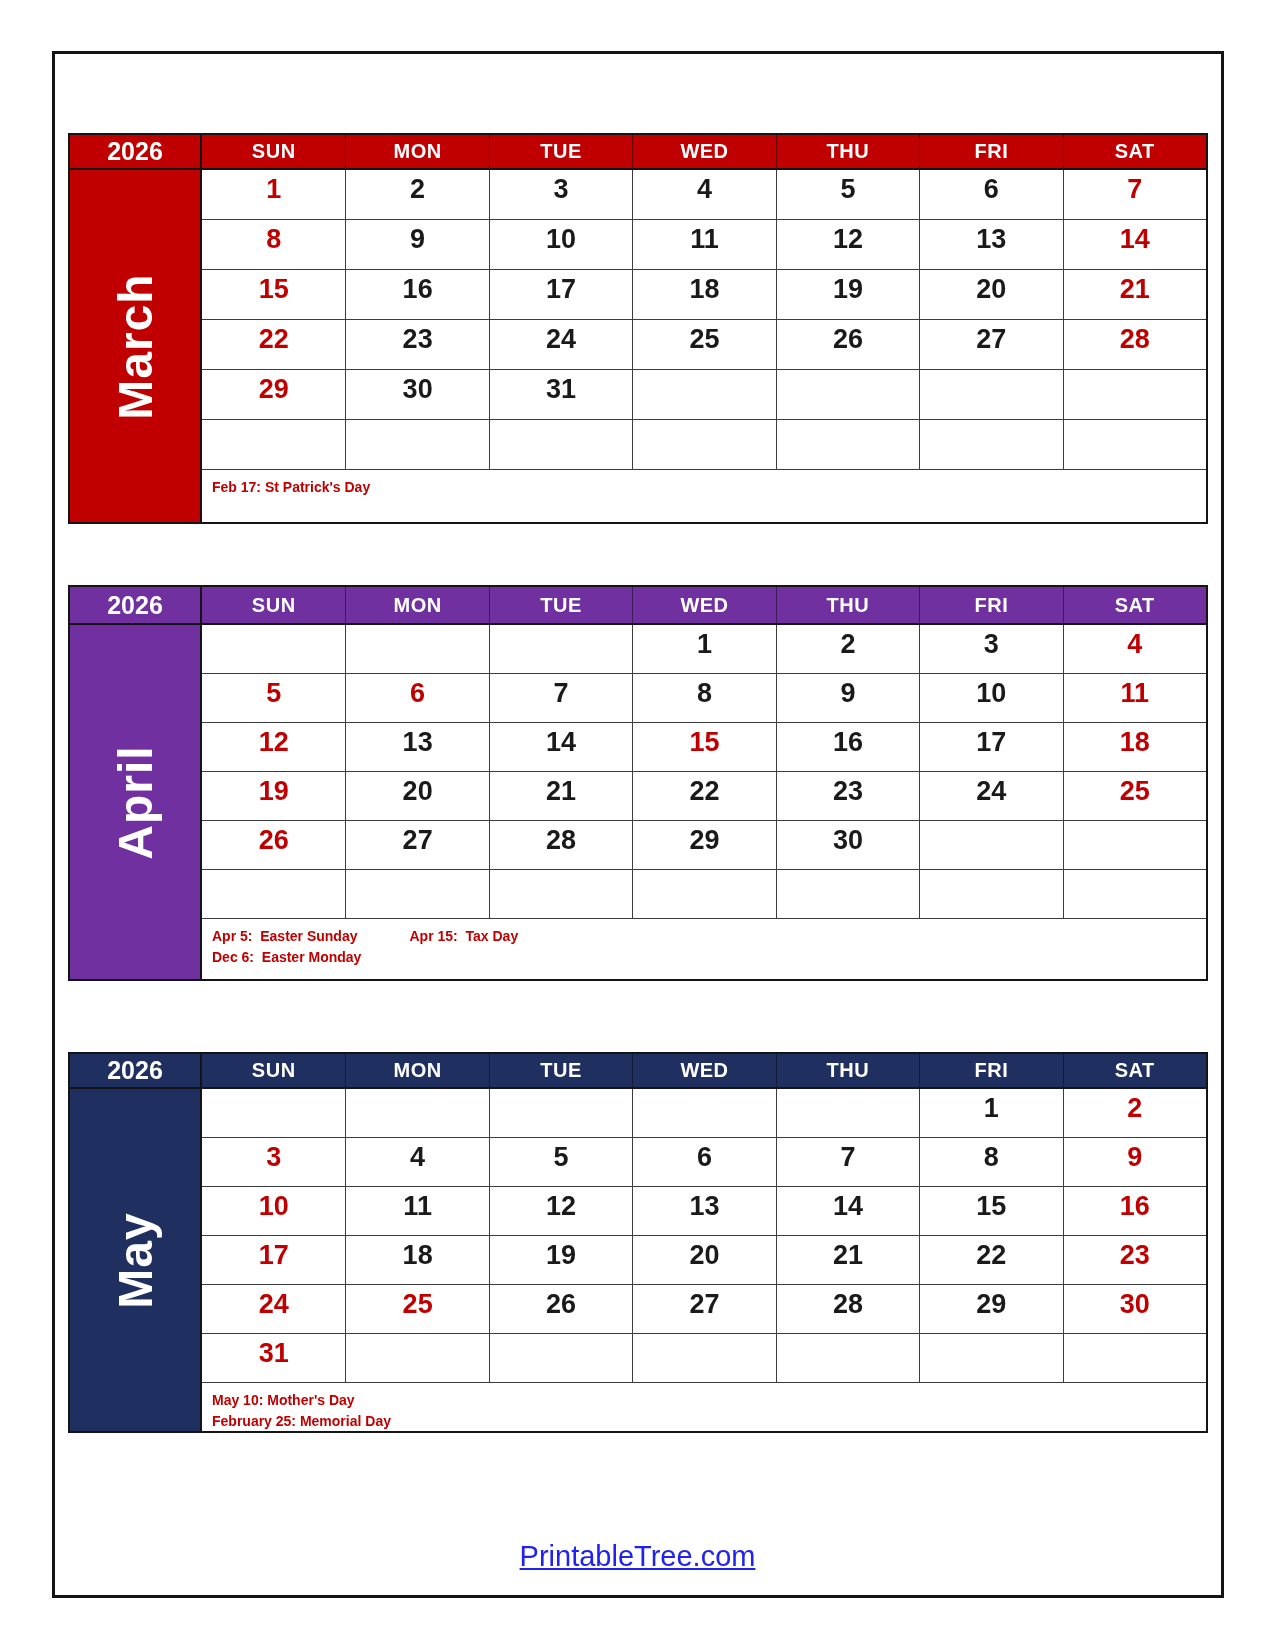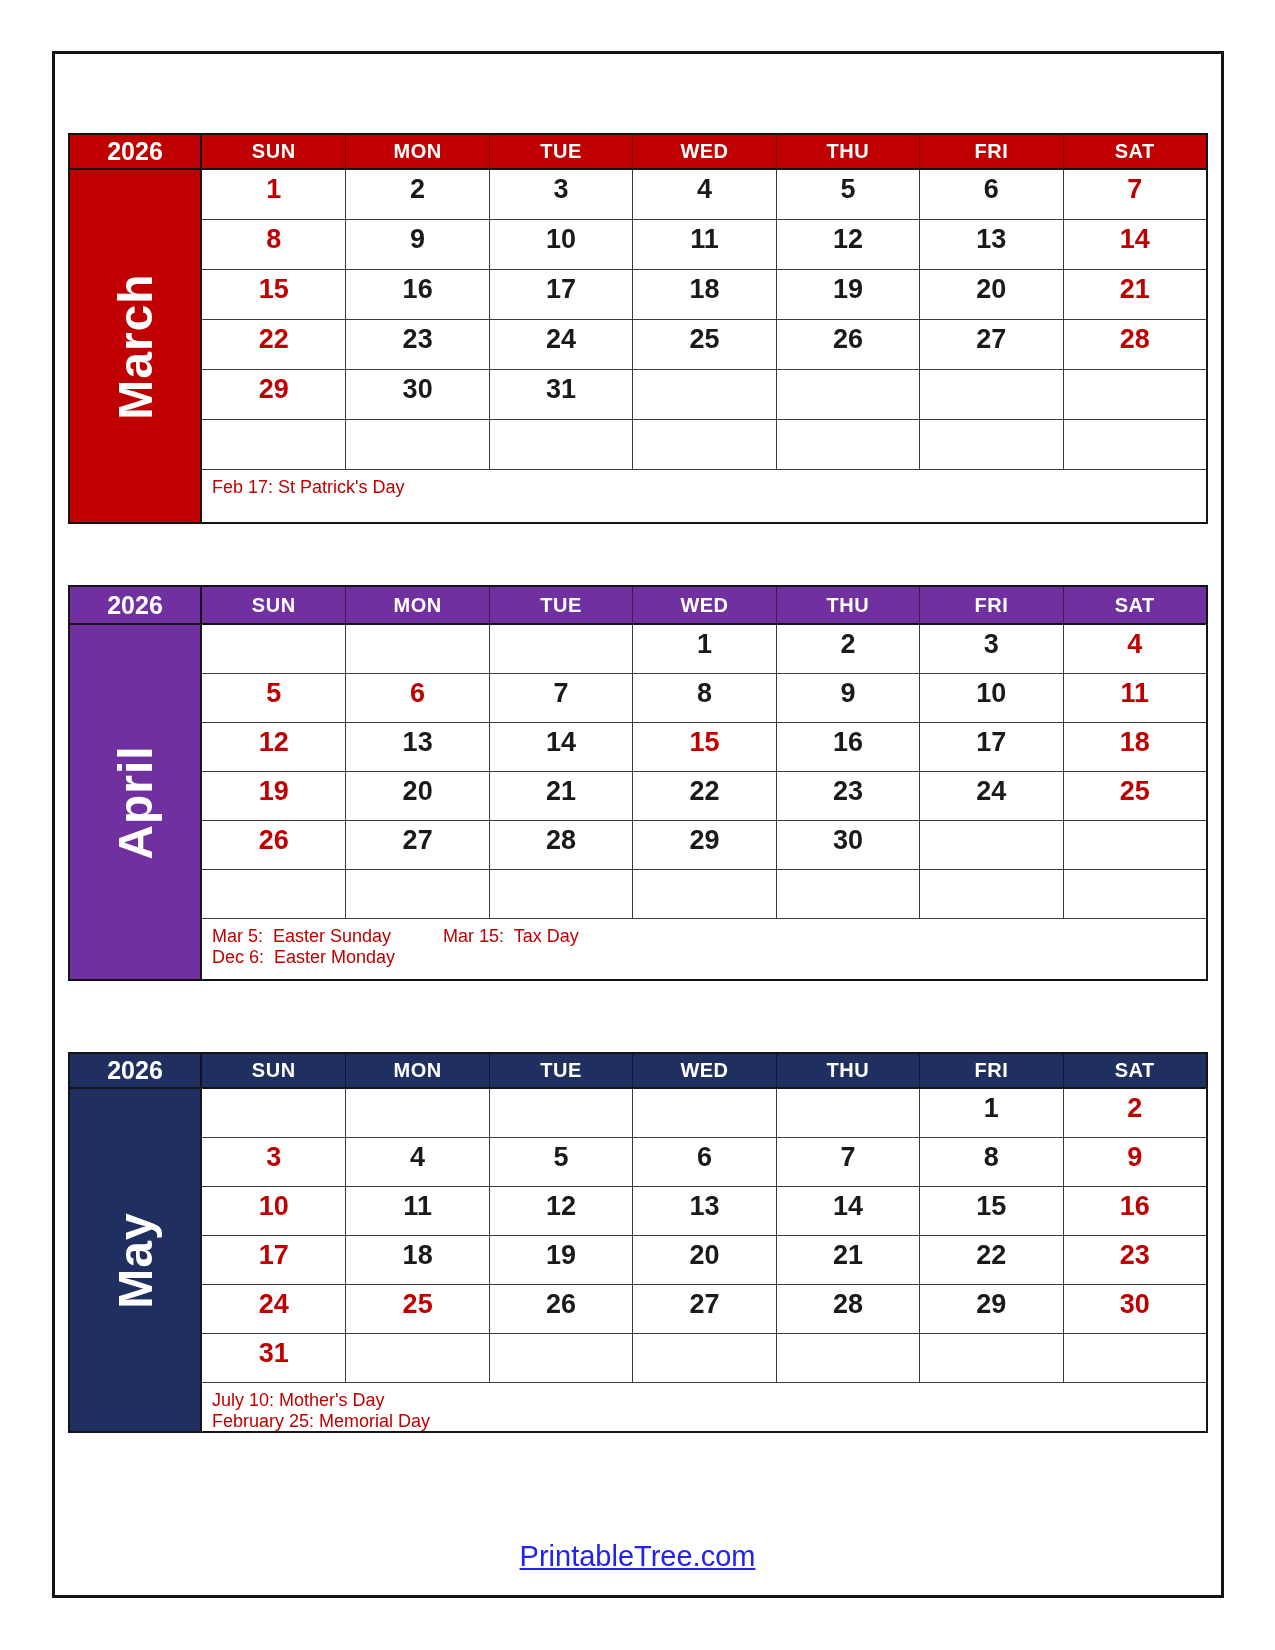--- a/index.html
+++ b/index.html
@@ -58,21 +58,21 @@
   }
   .datecell.first { border-left:none; }
   .datecell.red { color:#C00000; }
   .footer-cell {
     grid-column:2 / span 7; grid-row:8;
     padding:7px 0 0 10px;
     background:#fff;
   }
   .note-line { display:flex; column-gap:52px; }
   .note {
-    color:#C00000; font-weight:400; font-size:18px;
+    color:#C00000; font-weight:700; font-size:14px;
     line-height:21px; white-space:pre-wrap;
   }
   .brand {
     position:absolute; left:0; top:1540px; width:1275px;
     text-align:center;
   }
   .brand a {
     color:#2222EE; font-size:29px; text-decoration:underline;
     font-weight:400;
   }
@@ -192,22 +192,22 @@
       <div class="datecell" style="grid-area: 6 / 8;"></div>
       <div class="datecell first" style="grid-area: 7 / 2;"></div>
       <div class="datecell" style="grid-area: 7 / 3;"></div>
       <div class="datecell" style="grid-area: 7 / 4;"></div>
       <div class="datecell" style="grid-area: 7 / 5;"></div>
       <div class="datecell" style="grid-area: 7 / 6;"></div>
       <div class="datecell" style="grid-area: 7 / 7;"></div>
       <div class="datecell" style="grid-area: 7 / 8;"></div>
       <div class="footer-cell">
         <div class="note-line">
-          <span class="note">Mar 5:  Easter Sunday</span>
-          <span class="note">Mar 15:  Tax Day</span>
+          <span class="note">Apr 5:  Easter Sunday</span>
+          <span class="note">Apr 15:  Tax Day</span>
         </div>
         <div class="note-line">
           <span class="note">Dec 6:  Easter Monday</span>
         </div>
       </div>
     </div>
     <div class="month" style="top: 1052px; grid-template-rows: 35px repeat(6, 49px) 48px;">
       <div class="year-cell" style="background: rgb(31, 48, 96);">2026</div>
       <div class="dayhead first" style="background: rgb(31, 48, 96);">SUN</div>
       <div class="dayhead" style="background: rgb(31, 48, 96);">MON</div>
@@ -256,21 +256,21 @@
       <div class="datecell red" style="grid-area: 6 / 8;">30</div>
       <div class="datecell first red" style="grid-area: 7 / 2;">31</div>
       <div class="datecell" style="grid-area: 7 / 3;"></div>
       <div class="datecell" style="grid-area: 7 / 4;"></div>
       <div class="datecell" style="grid-area: 7 / 5;"></div>
       <div class="datecell" style="grid-area: 7 / 6;"></div>
       <div class="datecell" style="grid-area: 7 / 7;"></div>
       <div class="datecell" style="grid-area: 7 / 8;"></div>
       <div class="footer-cell">
         <div class="note-line">
-          <span class="note">July 10: Mother's Day</span>
+          <span class="note">May 10: Mother's Day</span>
         </div>
         <div class="note-line">
           <span class="note">February 25: Memorial Day</span>
         </div>
       </div>
     </div>
   </div>
 
 <div class="brand">
   <a href="#">PrintableTree.com</a>

